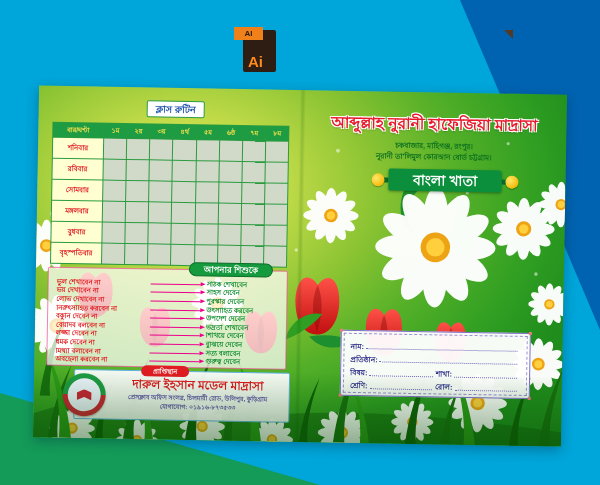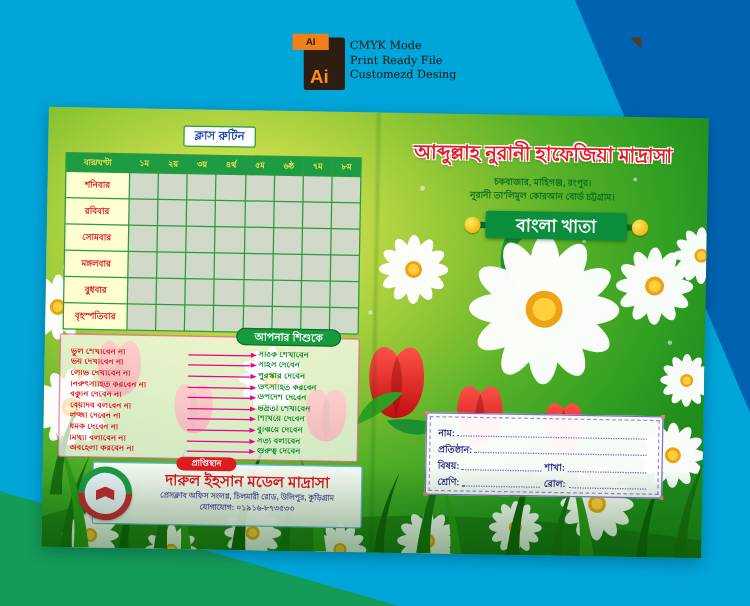--- a/index.html
+++ b/index.html
@@ -116,25 +116,20 @@
 
   <div class="tri-blue"></div>
   <div class="tri-green"></div>
 
   <div class="ai-block">
     <div class="ai-file">
       <span class="fold"></span>
       <span class="app">Ai</span>
     </div>
     <div class="ai-tag">AI</div>
-    <div class="ai-lines">
-      <div>CMYK Mode</div>
-      <div>Print Ready File</div>
-      <div>Customezd Desing</div>
-    </div>
   </div>
 
   <div class="spread">
 
     <svg class="deco" viewBox="0 0 528 352">
       <defs>
         <linearGradient id="tg" x1="0" y1="0" x2="0" y2="1">
           <stop offset="0" stop-color="#ff5147"></stop>
             <stop offset="1" stop-color="#c00f0f"></stop>
         </linearGradient>

